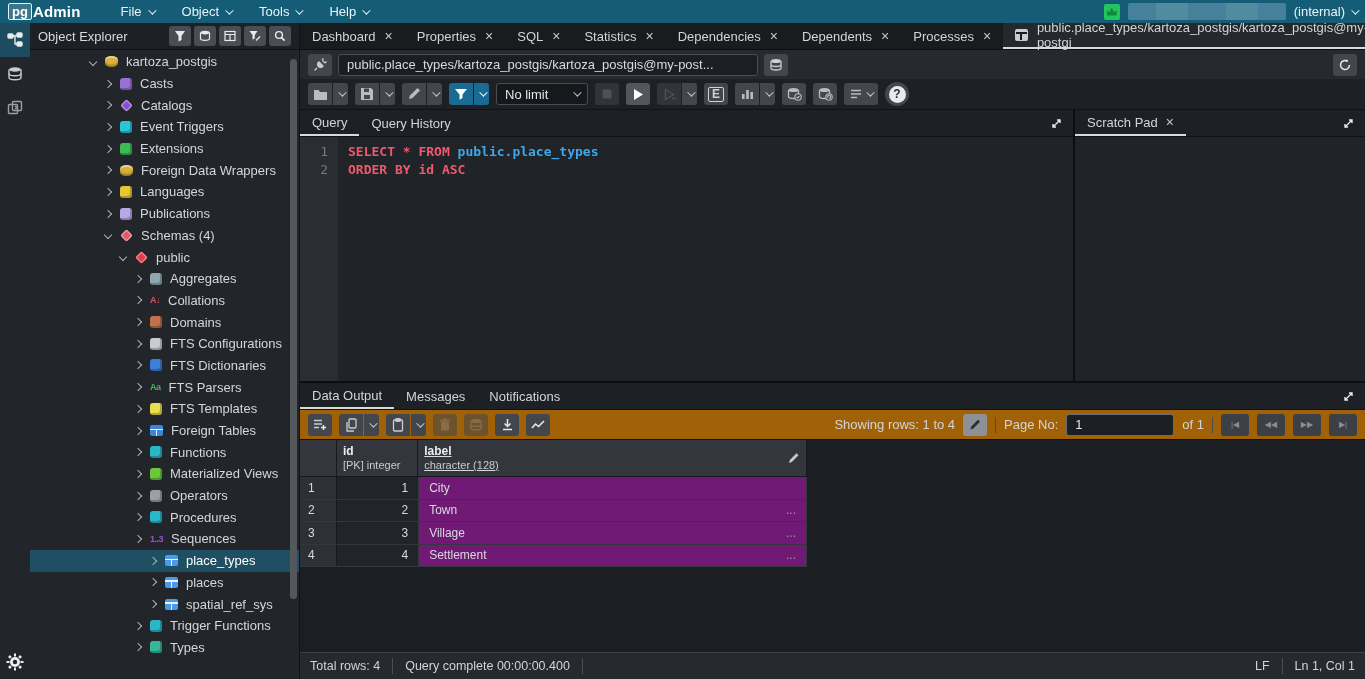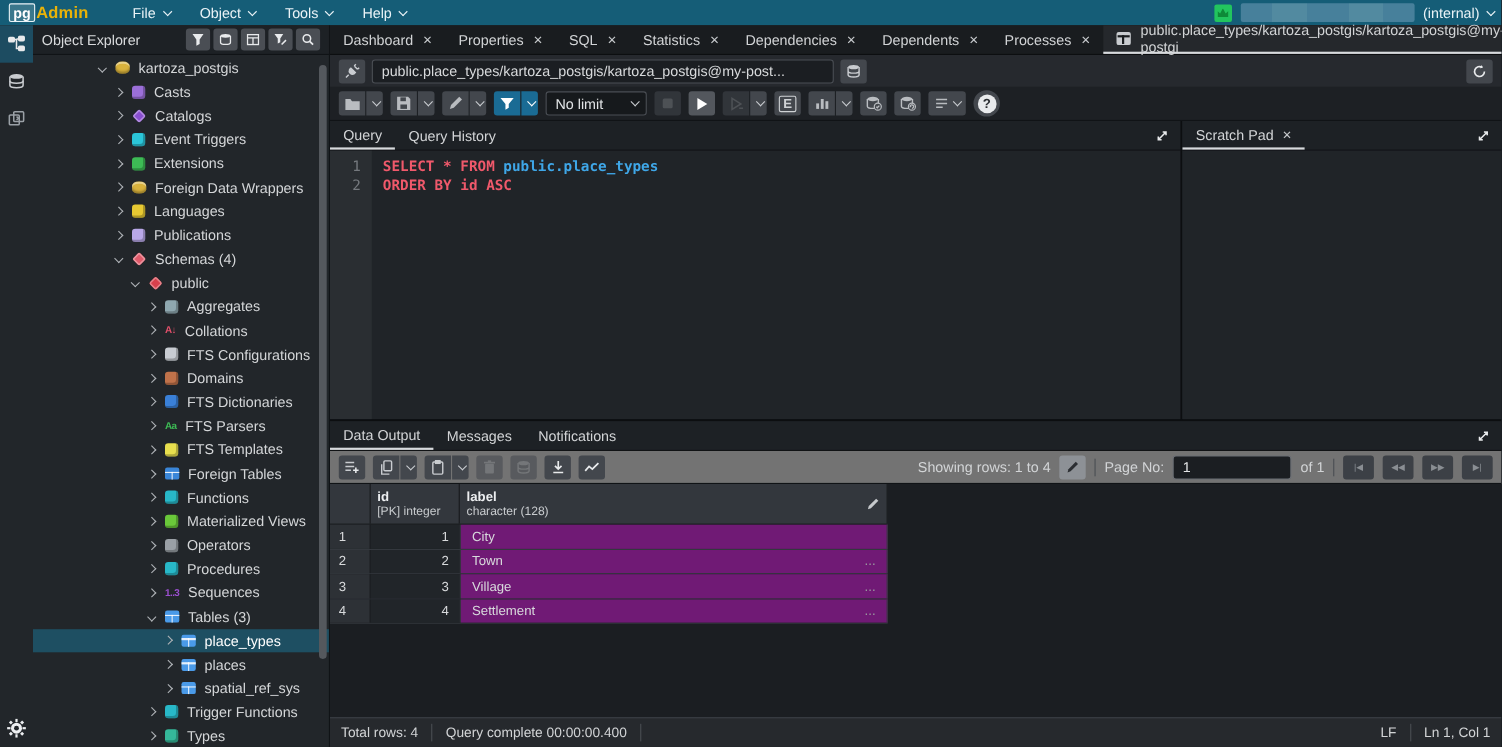--- a/index.html
+++ b/index.html
@@ -4,21 +4,21 @@
 <style>
   * { margin:0; padding:0; box-sizing:border-box; }
   html,body { width:1365px; height:679px; overflow:hidden; background:#1b1e22;
     font-family:"Liberation Sans", sans-serif; color:#d8dadc; }
 
   
   .menubar { height:23px; background:#155d77; display:flex; align-items:center; padding:0 8px; gap:4px; }
   .logo { display:flex; align-items:center; gap:1px; margin-right:22px; }
   .logo-pg { background:rgba(255,255,255,.16); border:1px solid #e8f2f6; color:#fff; font-weight:bold;
     font-size:13px; padding:0 3px; border-radius:2px; line-height:15px; }
-  .logo-admin { color:#eab308; font-weight:bold; font-size:15px; letter-spacing:.2px; }
+  .logo-admin { color:#ffffff; font-weight:bold; font-size:15px; letter-spacing:.2px; }
   .menu-item { color:#eaf3f7; font-size:13px; padding:0 14px; display:flex; align-items:center; gap:6px; cursor:default; }
   .chv { width:6px; height:6px; border-right:1.6px solid currentColor; border-bottom:1.6px solid currentColor;
     transform:rotate(45deg) translateY(-2px); display:inline-block; }
   .menubar-right { margin-left:auto; display:flex; align-items:center; gap:8px; }
   .user-badge { width:16px; height:16px; background:#22c55e; border-radius:2px; position:relative; }
   .user-badge::after { content:""; position:absolute; left:3px; top:4px; width:10px; height:8px;
     background:#0e8a38; clip-path:polygon(0 100%,0 30%,25% 60%,50% 0,75% 60%,100% 30%,100% 100%); }
   .user-redacted { width:158px; height:17px; border-radius:2px;
     background:linear-gradient(90deg,#47809b 0 18%,#528aa0 18% 38%,#47809b 38% 62%,#528aa0 62% 82%,#47809b 82%); }
   .user-label { color:#eaf3f7; font-size:13px; display:flex; align-items:center; gap:6px; }
@@ -98,38 +98,38 @@
   .gutter { width:38px; background:#2a2e32; color:#75797e; text-align:right; padding:6px 10px 0 0; line-height:17.5px; }
   .codearea { flex:1; padding:6px 0 0 10px; line-height:17.5px; font-weight:bold; white-space:pre; }
   .tok-k { color:#f0596b; }
   .tok-i { color:#3fa7e8; }
   .tok-p { color:#d8dadc; }
   .scratch { width:290px; display:flex; flex-direction:column; background:#1d2125; }
   .scratch-body { flex:1; background:#202428; }
 
   
   .dout { flex:1; display:flex; flex-direction:column; min-height:0;justify-content:flex-end; }
-  .dtoolbar { height:30px; background:#737373; display:flex; align-items:center; gap:7px; padding:0 8px; border-bottom:1px solid #101316; }
+  .dtoolbar { height:30px; background:#a16207; display:flex; align-items:center; gap:7px; padding:0 8px; border-bottom:1px solid #101316; }
   .dtoolbar .right { margin-left:auto; display:flex; align-items:center; gap:8px; font-size:13px; color:#d2d4d6; }
   .page-input { width:108px; height:22px; background:#1b1e22; border:1px solid #6a6e74; border-radius:3px;
     color:#e2e4e6; font-size:13px; padding:0 8px; font-family:"Liberation Sans", sans-serif; }
   .vsep { width:1px; height:16px; background:#4a4e53; }
   .pg-btn { width:28px; height:22px; background:#3c4046; border-radius:3px; color:#8a8e93; font-size:8px;
     display:flex; align-items:center; justify-content:center; letter-spacing:0; }
   .btn.light { background:#8d9196; }
 
   .gridarea { flex:1; background:#1b1e22; overflow:hidden; }
   .grid { width:507px; font-size:12px; }
   .ghead { display:flex; height:37px; background:#33373d; border-bottom:1px solid #17191c; }
   .gh { border-right:1px solid #17191c; padding:4px 6px; display:flex; }
   .gh .cname { font-weight:bold; color:#eceef0; }
   .gh .ctype { color:#c8cbce; font-size:11px; margin-top:1px; }
   .gh-num { width:40px; }
   .gh-id { width:90px; flex-direction:column; }
-  .gh-label { width:437px; justify-content:space-between; }
+  .gh-label { width:437px; justify-content:space-between;text-decoration:underline; }
   .gh-label .col { display:flex; flex-direction:column; }
   .pencil-sm { align-self:center; }
   .grow { display:flex; height:22.5px; border-bottom:1px solid #34383e; }
   .gnum { width:40px; background:#2d3136; color:#d8dadc; padding:0 8px; display:flex; align-items:center; border-right:1px solid #17191c; }
   .gid { width:90px; background:#212529; display:flex; align-items:center; justify-content:flex-end; padding:0 10px; border-right:1px solid #34383e; }
   .glabel { width:437px; background:#701a75; display:flex; align-items:center; padding:0 10px; border-right:1px solid #34383e; }
   .glabel .more { margin-left:auto; color:#9a9da0; }
 
   .statusbar { height:27px; background:#26292d; border-top:1px solid #3c4046; display:flex; align-items:center;
     font-size:12.5px; color:#d2d4d6; padding:0 10px; gap:12px; }
@@ -314,30 +314,30 @@
           <span class="ticn sq" style="background: rgb(143, 168, 176);"></span>
           <span class="tlabel">Aggregates</span>
         </div>
         <div class="trow" style="padding-left: 103px;">
           <span class="tchv right"></span>
           <span class="ticn txt" style="color: rgb(224, 80, 106);">A↓</span>
           <span class="tlabel">Collations</span>
         </div>
         <div class="trow" style="padding-left: 103px;">
           <span class="tchv right"></span>
+          <span class="ticn sq" style="background: rgb(192, 114, 74);"></span>
+          <span class="tlabel">Domains</span>
+        </div>
+        <div class="trow" style="padding-left: 103px;">
+          <span class="tchv right"></span>
           <span class="ticn sq" style="background: rgb(200, 204, 210);"></span>
           <span class="tlabel">FTS Configurations</span>
         </div>
         <div class="trow" style="padding-left: 103px;">
           <span class="tchv right"></span>
-          <span class="ticn sq" style="background: rgb(192, 114, 74);"></span>
-          <span class="tlabel">Domains</span>
-        </div>
-        <div class="trow" style="padding-left: 103px;">
-          <span class="tchv right"></span>
           <span class="ticn sq" style="background: rgb(58, 128, 216);"></span>
           <span class="tlabel">FTS Dictionaries</span>
         </div>
         <div class="trow" style="padding-left: 103px;">
           <span class="tchv right"></span>
           <span class="ticn txt" style="color: rgb(61, 187, 85);">Aa</span>
           <span class="tlabel">FTS Parsers</span>
         </div>
         <div class="trow" style="padding-left: 103px;">
           <span class="tchv right"></span>
@@ -366,25 +366,20 @@
         </div>
         <div class="trow" style="padding-left: 103px;">
           <span class="tchv right"></span>
           <span class="ticn sq" style="background: rgb(40, 184, 200);"></span>
           <span class="tlabel">Procedures</span>
         </div>
         <div class="trow" style="padding-left: 103px;">
           <span class="tchv right"></span>
           <span class="ticn txt" style="color: rgb(155, 79, 208);">1..3</span>
           <span class="tlabel">Sequences</span>
-        </div>
-        <div class="trow" style="padding-left: 103px;">
-          <span class="tchv down"></span>
-          <span class="ticn grid" style="background: rgb(74, 154, 232);"></span>
-          <span class="tlabel">Tables (3)</span>
         </div>
         <div class="trow selected" style="padding-left: 118px;">
           <span class="tchv right"></span>
           <span class="ticn grid" style="background: rgb(74, 154, 232);"></span>
           <span class="tlabel">place_types</span>
         </div>
         <div class="trow" style="padding-left: 118px;">
           <span class="tchv right"></span>
           <span class="ticn grid" style="background: rgb(74, 154, 232);"></span>
           <span class="tlabel">places</span>

